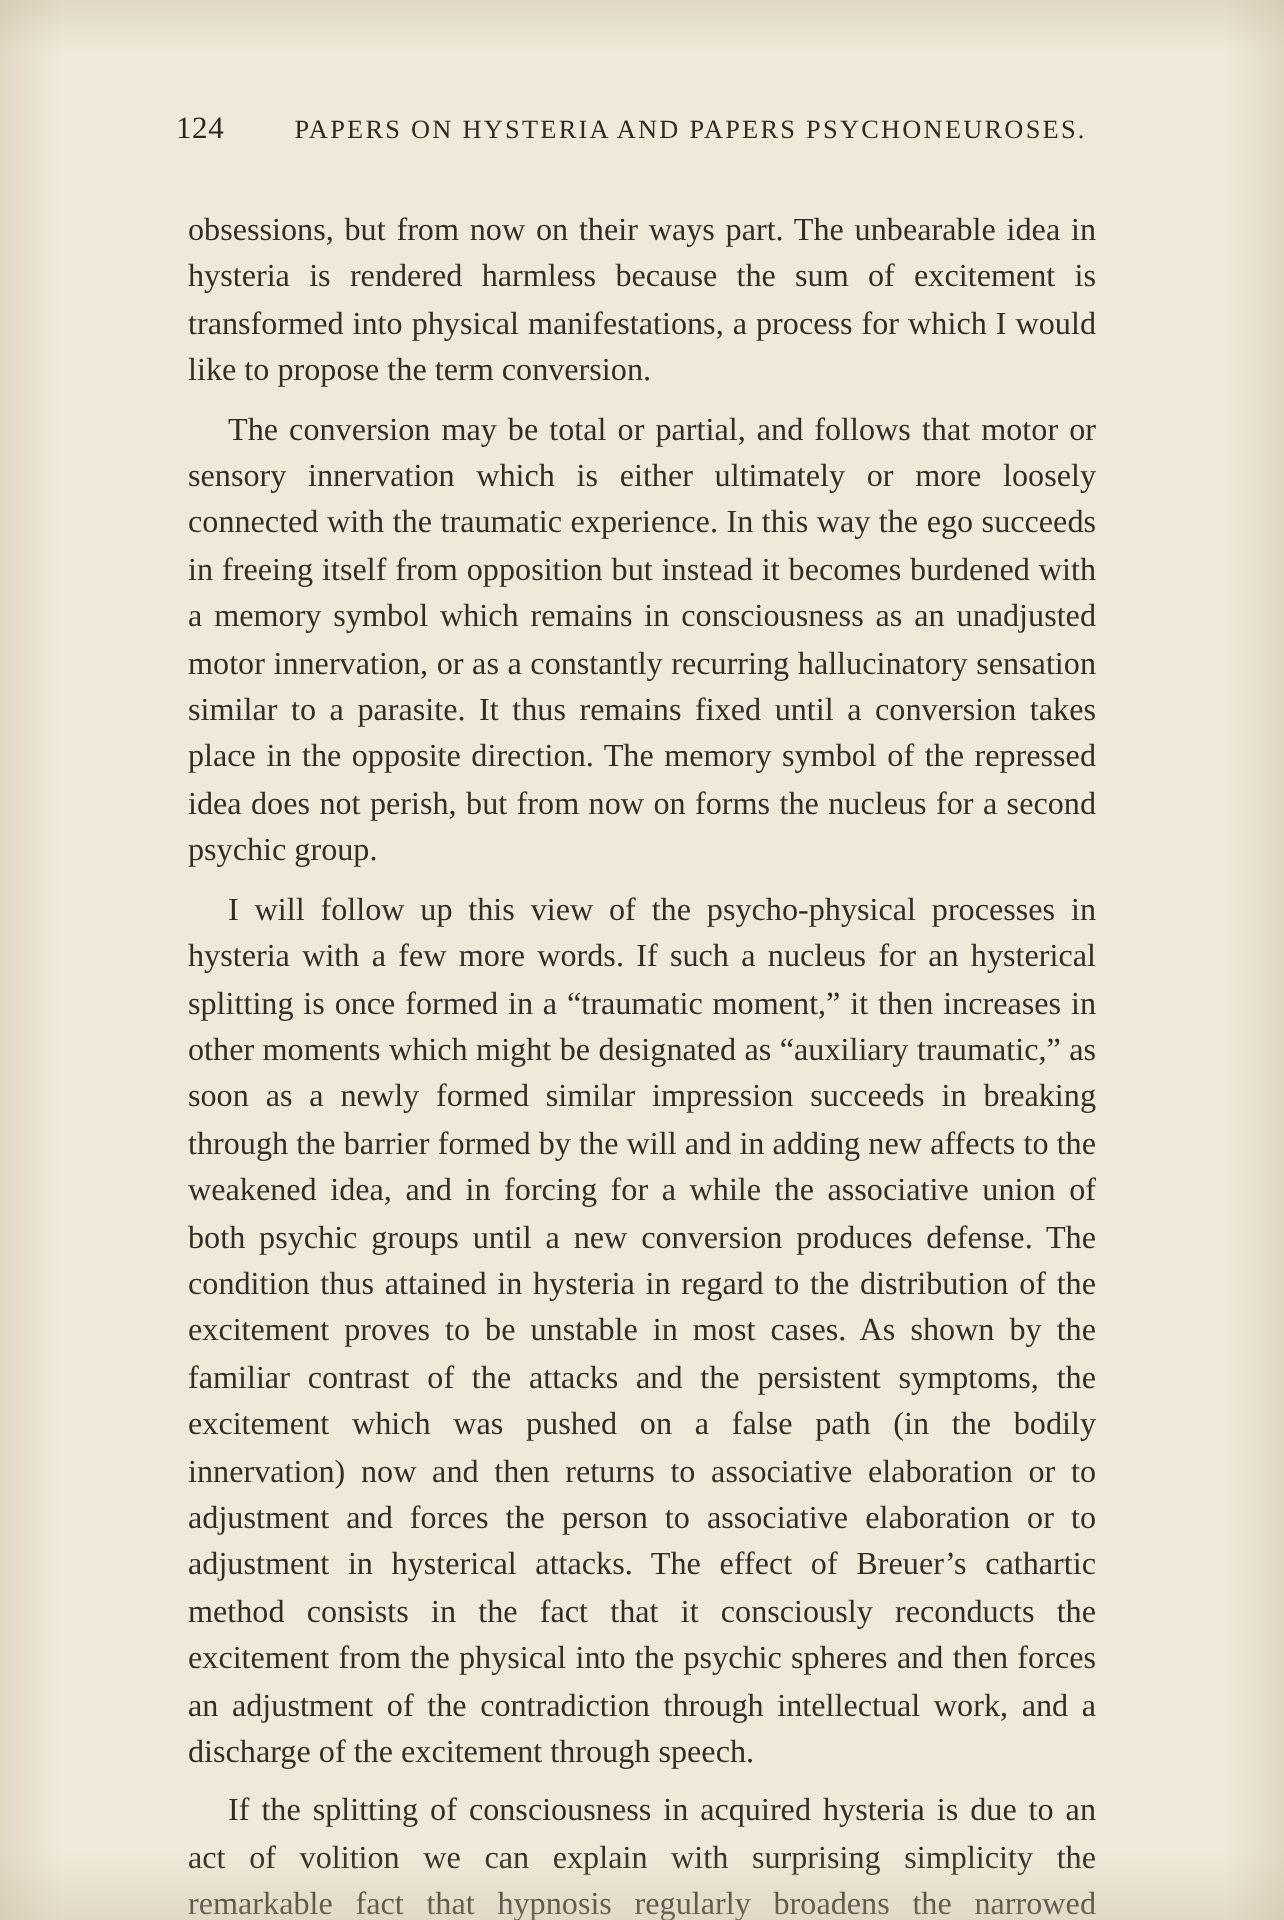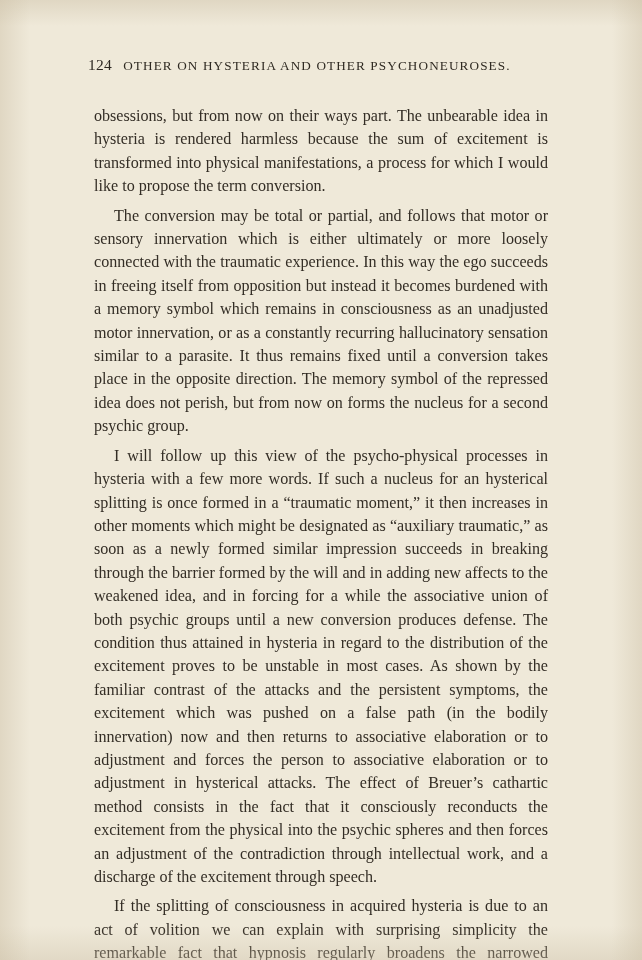--- a/index.html
+++ b/index.html
@@ -27,20 +27,21 @@
     width: 466px;
   }
   .running-head {
     display: flex;
     align-items: baseline;
     font-family: "Liberation Serif", serif;
     color: #2f2a22;
     letter-spacing: 0.06em;
     margin-bottom: 30px;
     white-space: nowrap;
+    gap: 24px;
   }
   .folio {
     font-size: 15.5px;
     letter-spacing: 0.02em;
     margin-right: 11px;
     color: #2c2721;
   }
   .head-title {
     font-size: 13.2px;
     letter-spacing: 0.085em;
@@ -85,21 +86,21 @@
 </style>
 </head>
 <body>
 
 <div class="page">
 
   <div class="page-inner">
 
     <div class="running-head">
       <span class="folio">124</span>
-      <span class="head-title">OTHER ON HYSTERIA AND OTHER PSYCHONEUROSES.</span>
+      <span class="head-title">PAPERS ON HYSTERIA AND PAPERS PSYCHONEUROSES.</span>
     </div>
 
     <div class="body-text">
       <p class="first">obsessions, but from now on their ways part.  The unbearable idea in hysteria is rendered harmless because the sum of excitement is transformed into physical manifestations, a process for which I would like to propose the term conversion.</p>
       <p>The conversion may be total or partial, and follows that motor or sensory innervation which is either ultimately or more loosely connected with the traumatic experience.  In this way the ego succeeds in freeing itself from opposition but instead it becomes burdened with a memory symbol which remains in consciousness as an unadjusted motor innervation, or as a constantly recurring hallucinatory sensation similar to a parasite.  It thus remains fixed until a conversion takes place in the opposite direction.  The memory symbol of the repressed idea does not perish, but from now on forms the nucleus for a second psychic group.</p>
       <p>I will follow up this view of the psycho-physical processes in hysteria with a few more words.  If such a nucleus for an hysterical splitting is once formed in a “traumatic moment,” it then increases in other moments which might be designated as “auxiliary traumatic,” as soon as a newly formed similar impression succeeds in breaking through the barrier formed by the will and in adding new affects to the weakened idea, and in forcing for a while the associative union of both psychic groups until a new conversion produces defense.  The condition thus attained in hysteria in regard to the distribution of the excitement proves to be unstable in most cases.  As shown by the familiar contrast of the attacks and the persistent symptoms, the excitement which was pushed on a false path (in the bodily innervation) now and then returns to associative elaboration or to adjustment and forces the person to associative elaboration or to adjustment in hysterical attacks.  The effect of Breuer’s cathartic method consists in the fact that it consciously reconducts the excitement from the physical into the psychic spheres and then forces an adjustment of the contradiction through intellectual work, and a discharge of the excitement through speech.</p>
       <p>If the splitting of consciousness in acquired hysteria is due to an act of volition we can explain with surprising simplicity the remarkable fact that hypnosis regularly broadens the narrowed consciousness of hysteria, and causes the split off psychic groups to become accessible.  For we know that it is peculiar to all</p>
     </div>
 
   </div>

